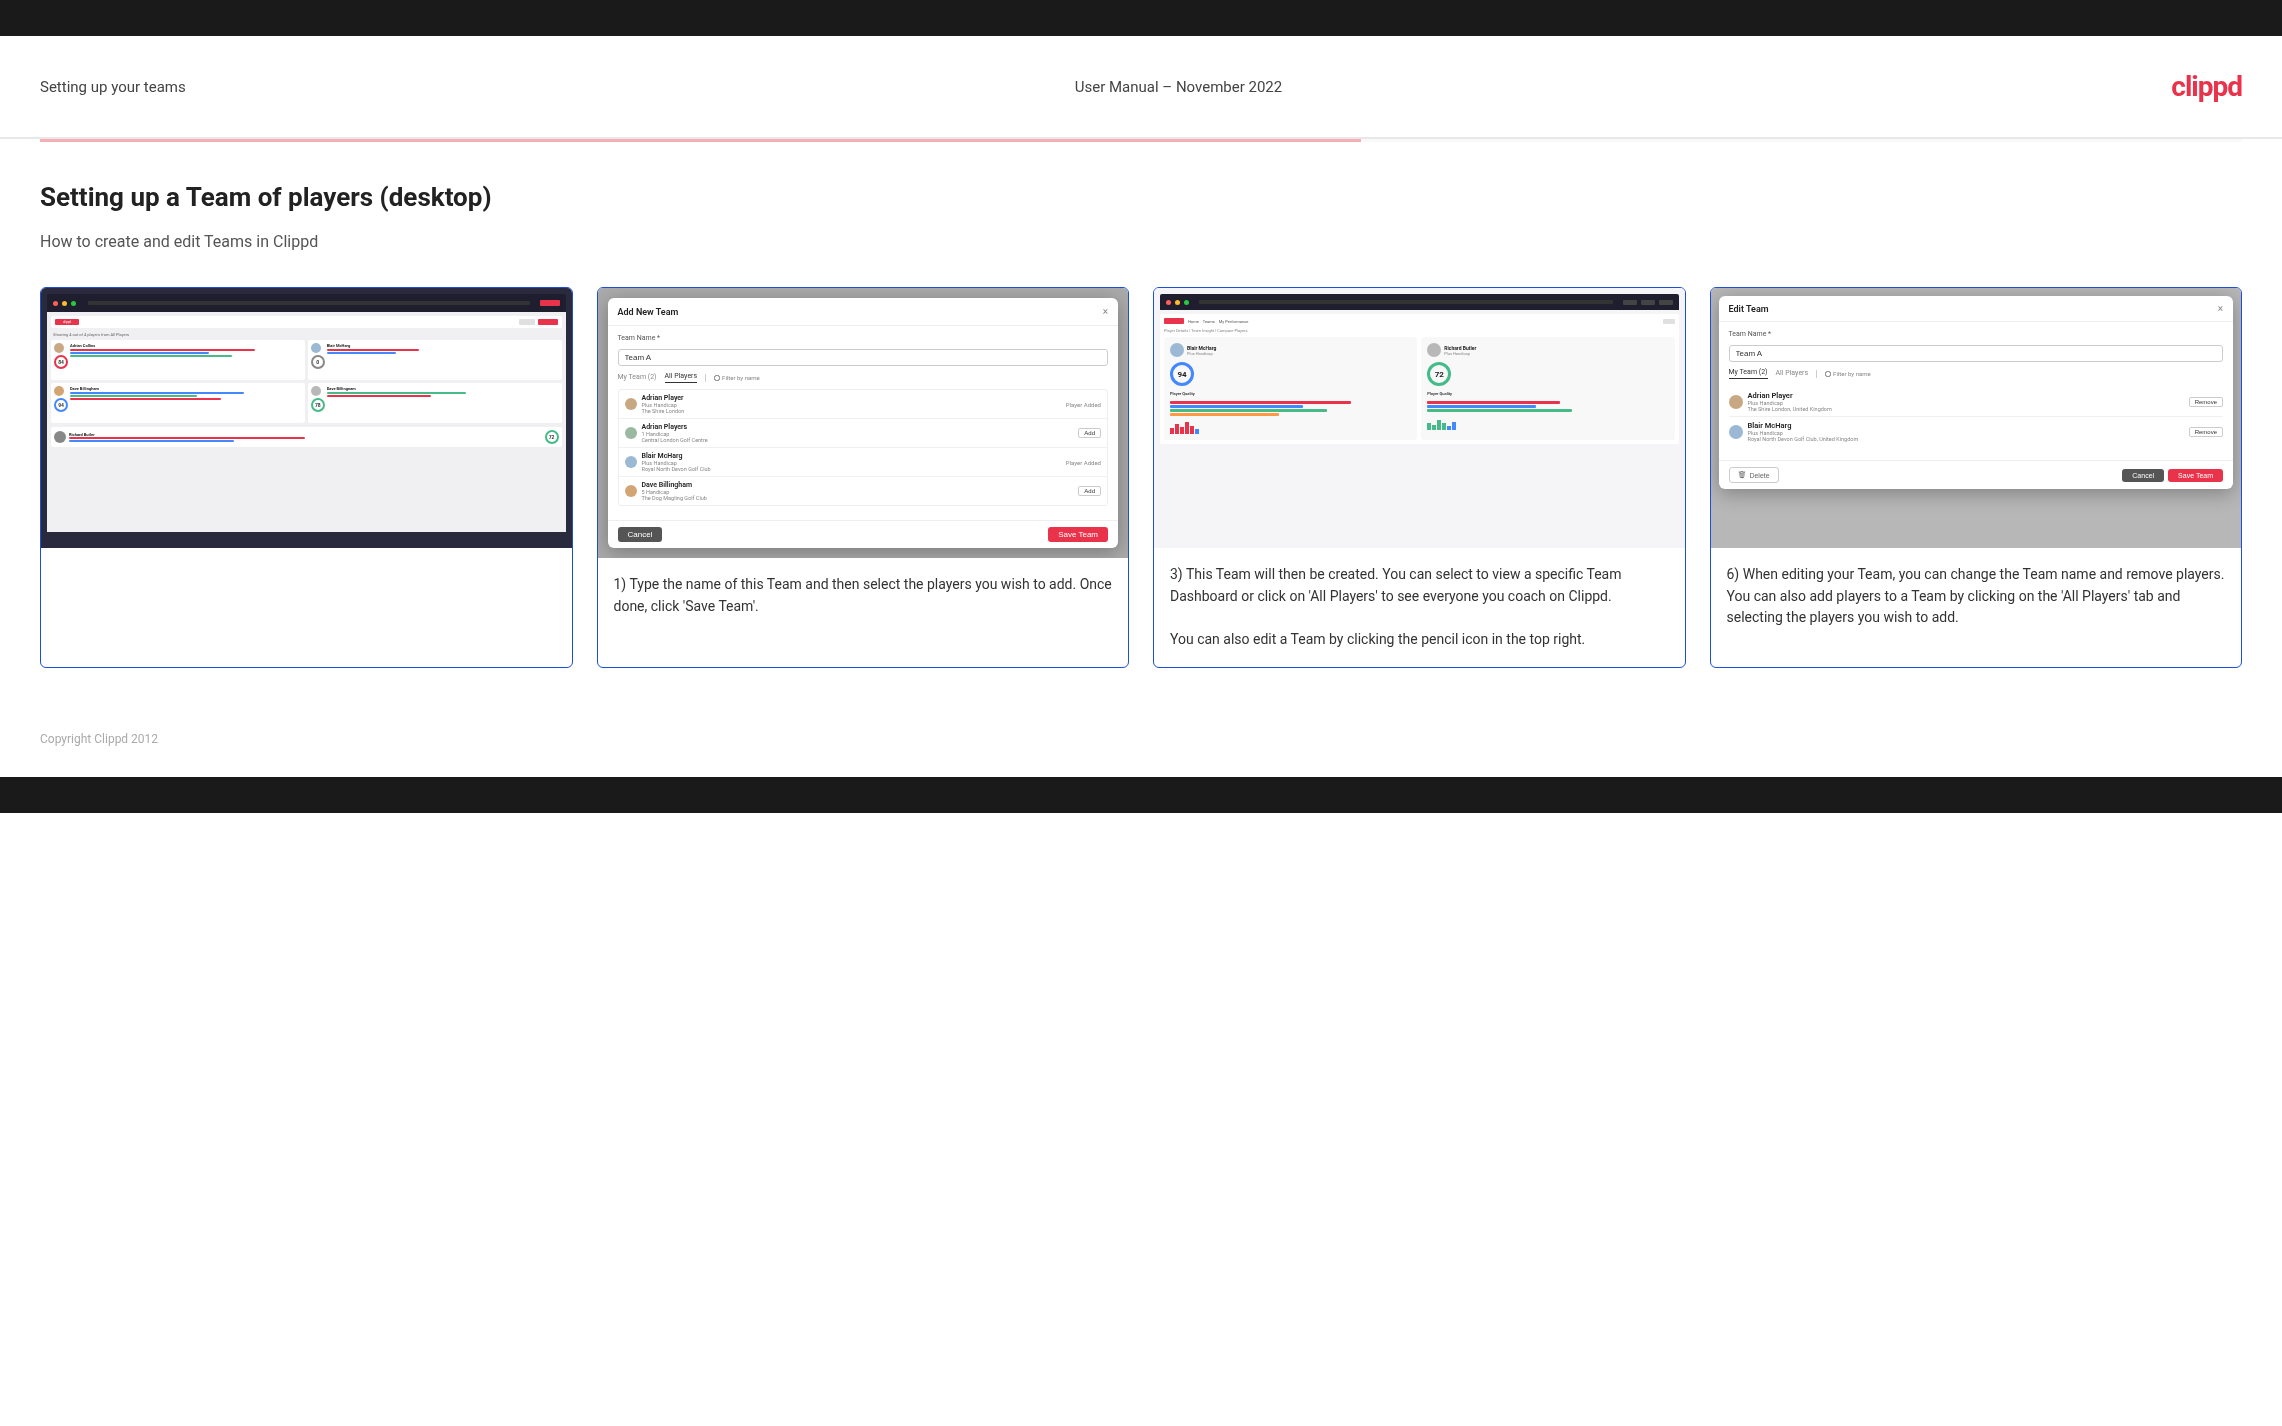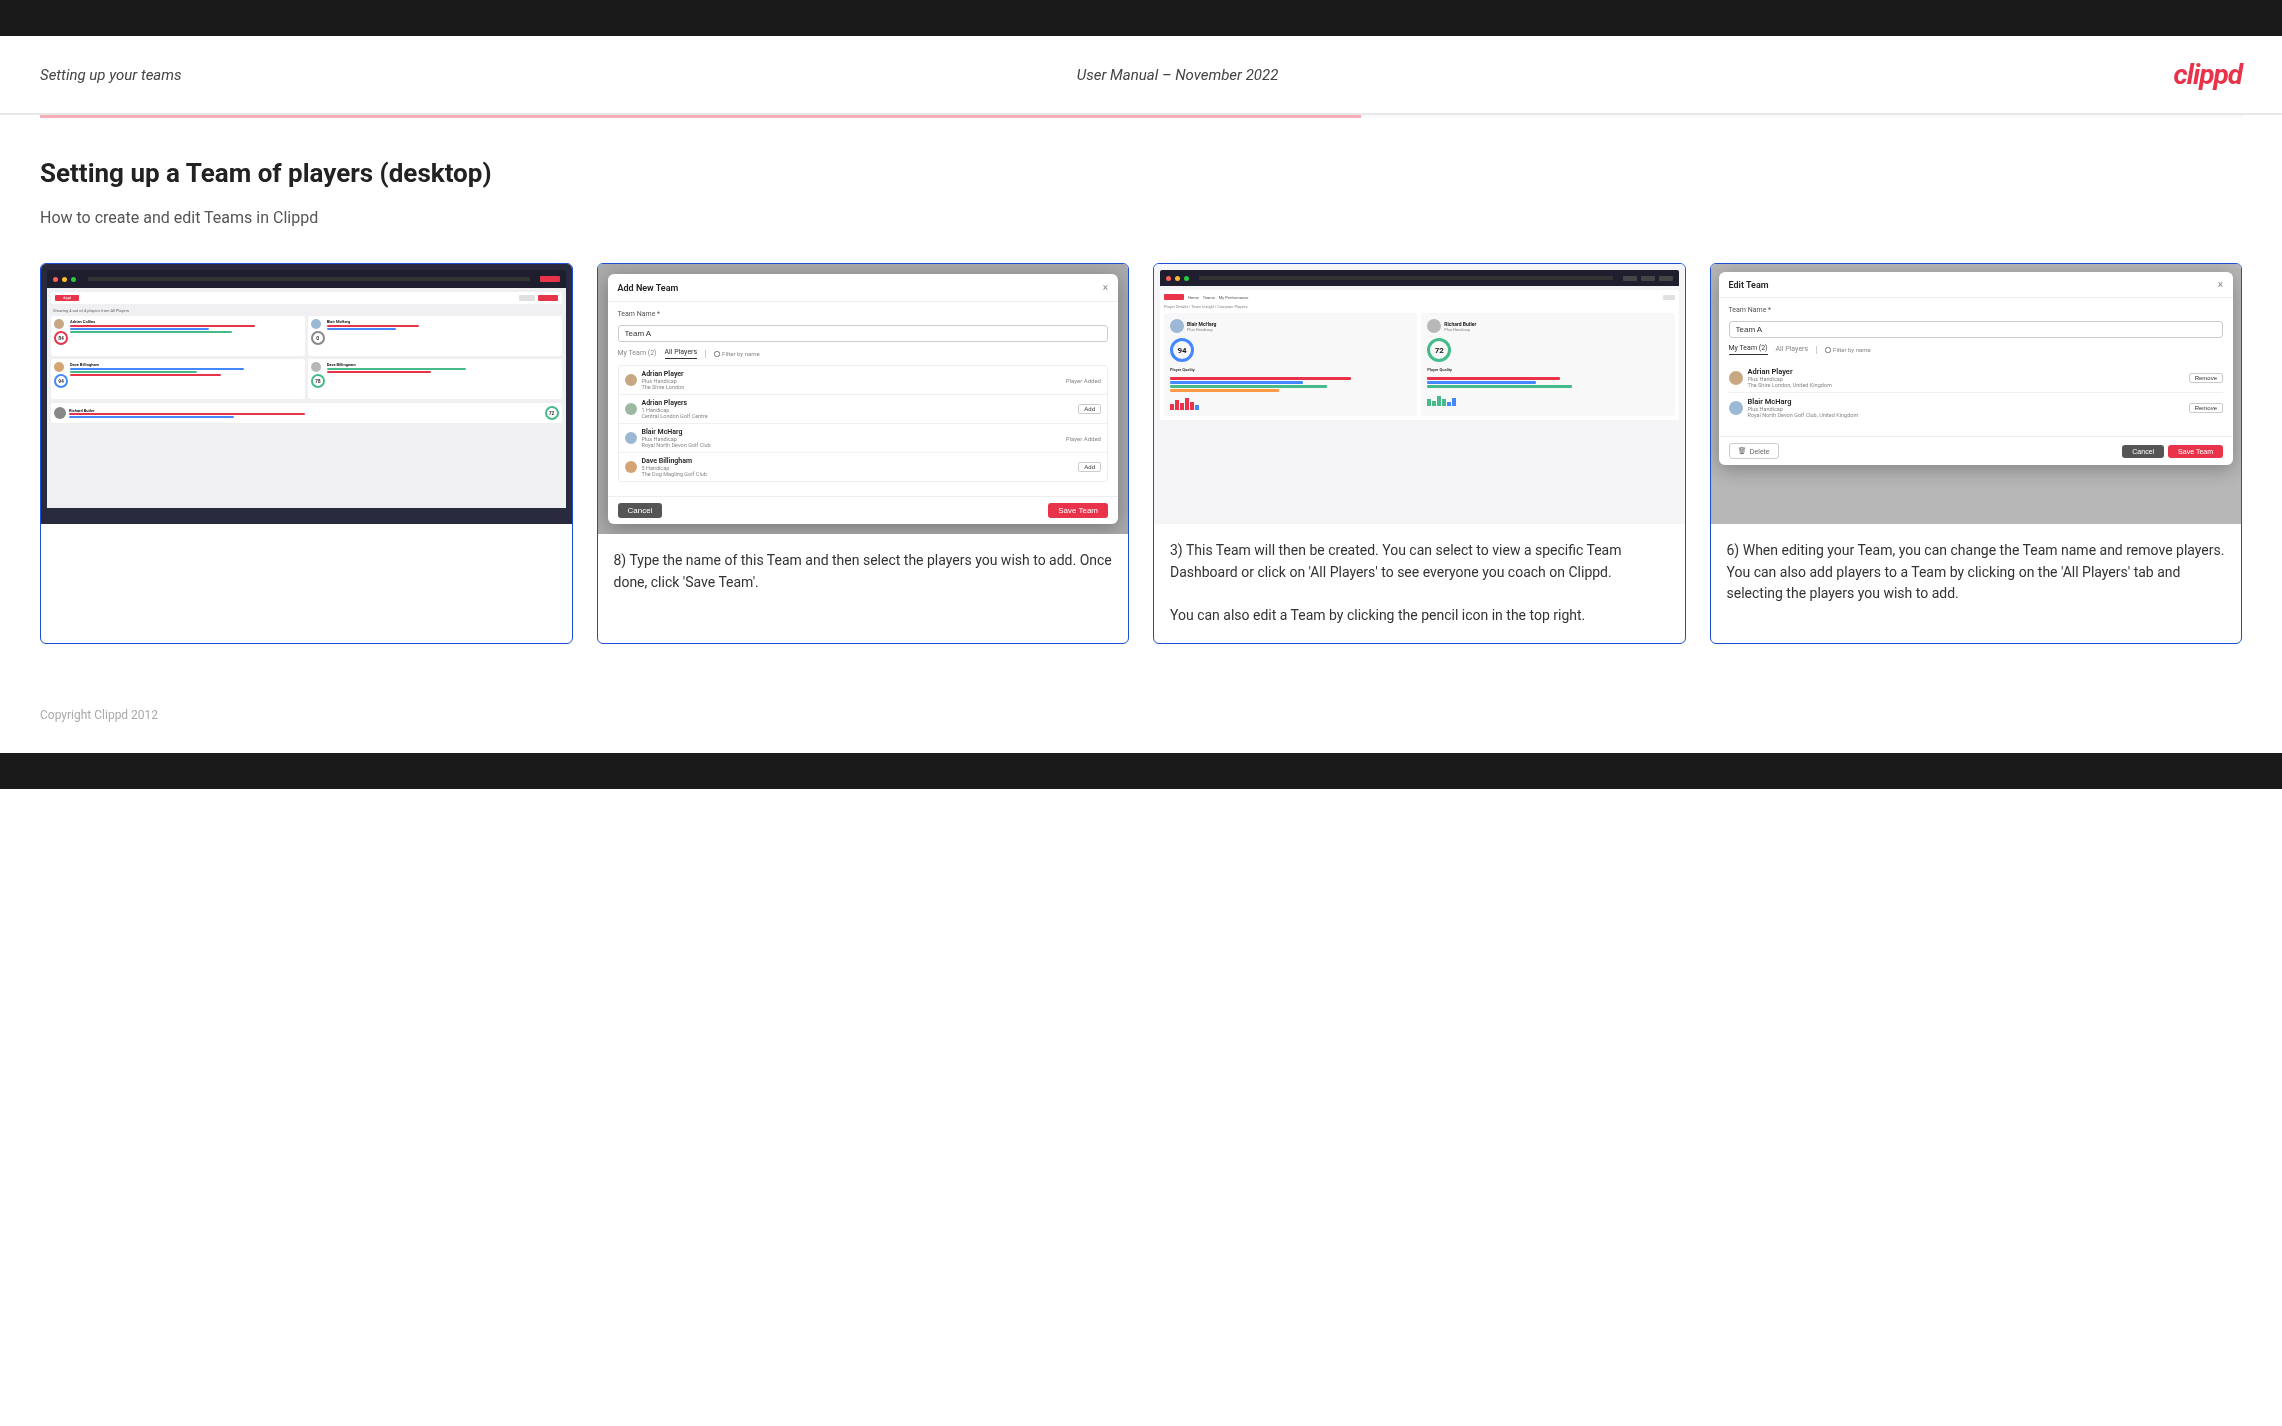--- a/index.html
+++ b/index.html
@@ -14,23 +14,22 @@
       background: #1a1a1a;
       height: 36px;
       width: 100%;
     }
 
     
     .header {
       display: flex;
       align-items: center;
       justify-content: space-between;
-      padding: 22px 40px;
+      padding: 34px 40px;
       border-bottom: 2px solid #e8e8e8;
-      font-style: italic;
     }
     .header-left {
       font-size: 15px;
       color: #444;
     }
     .header-center {
       font-size: 15px;
       color: #444;
     }
     .header-logo {
@@ -690,21 +689,21 @@
                 </div>
               </div>
             </div>
             <div class="modal-footer">
               <button class="btn-cancel-modal">Cancel</button>
               <button class="btn-save-modal">Save Team</button>
             </div>
           </div>
         </div>
       </div>
-      <div class="card-text">8) Type the name of this Team and then select the players you wish to add.  Once done, click 'Save Team'.</div>
+      <div class="card-text">1) Type the name of this Team and then select the players you wish to add.  Once done, click 'Save Team'.</div>
     </div>
 
     <div class="card">
       <div class="card-screenshot ss3">
         <div class="ss3-nav" style="display:flex;align-items:center;padding:0 6px;gap:4px;">
           <div style="width:5px;height:5px;border-radius:50%;background:#ff5f56"></div>
           <div style="width:5px;height:5px;border-radius:50%;background:#ffbd2e"></div>
           <div style="width:5px;height:5px;border-radius:50%;background:#27c93f"></div>
           <div style="flex:1;height:4px;background:#333;border-radius:1px;margin:0 6px"></div>
           <div style="width:14px;height:5px;background:#444;border-radius:1px;"></div>

